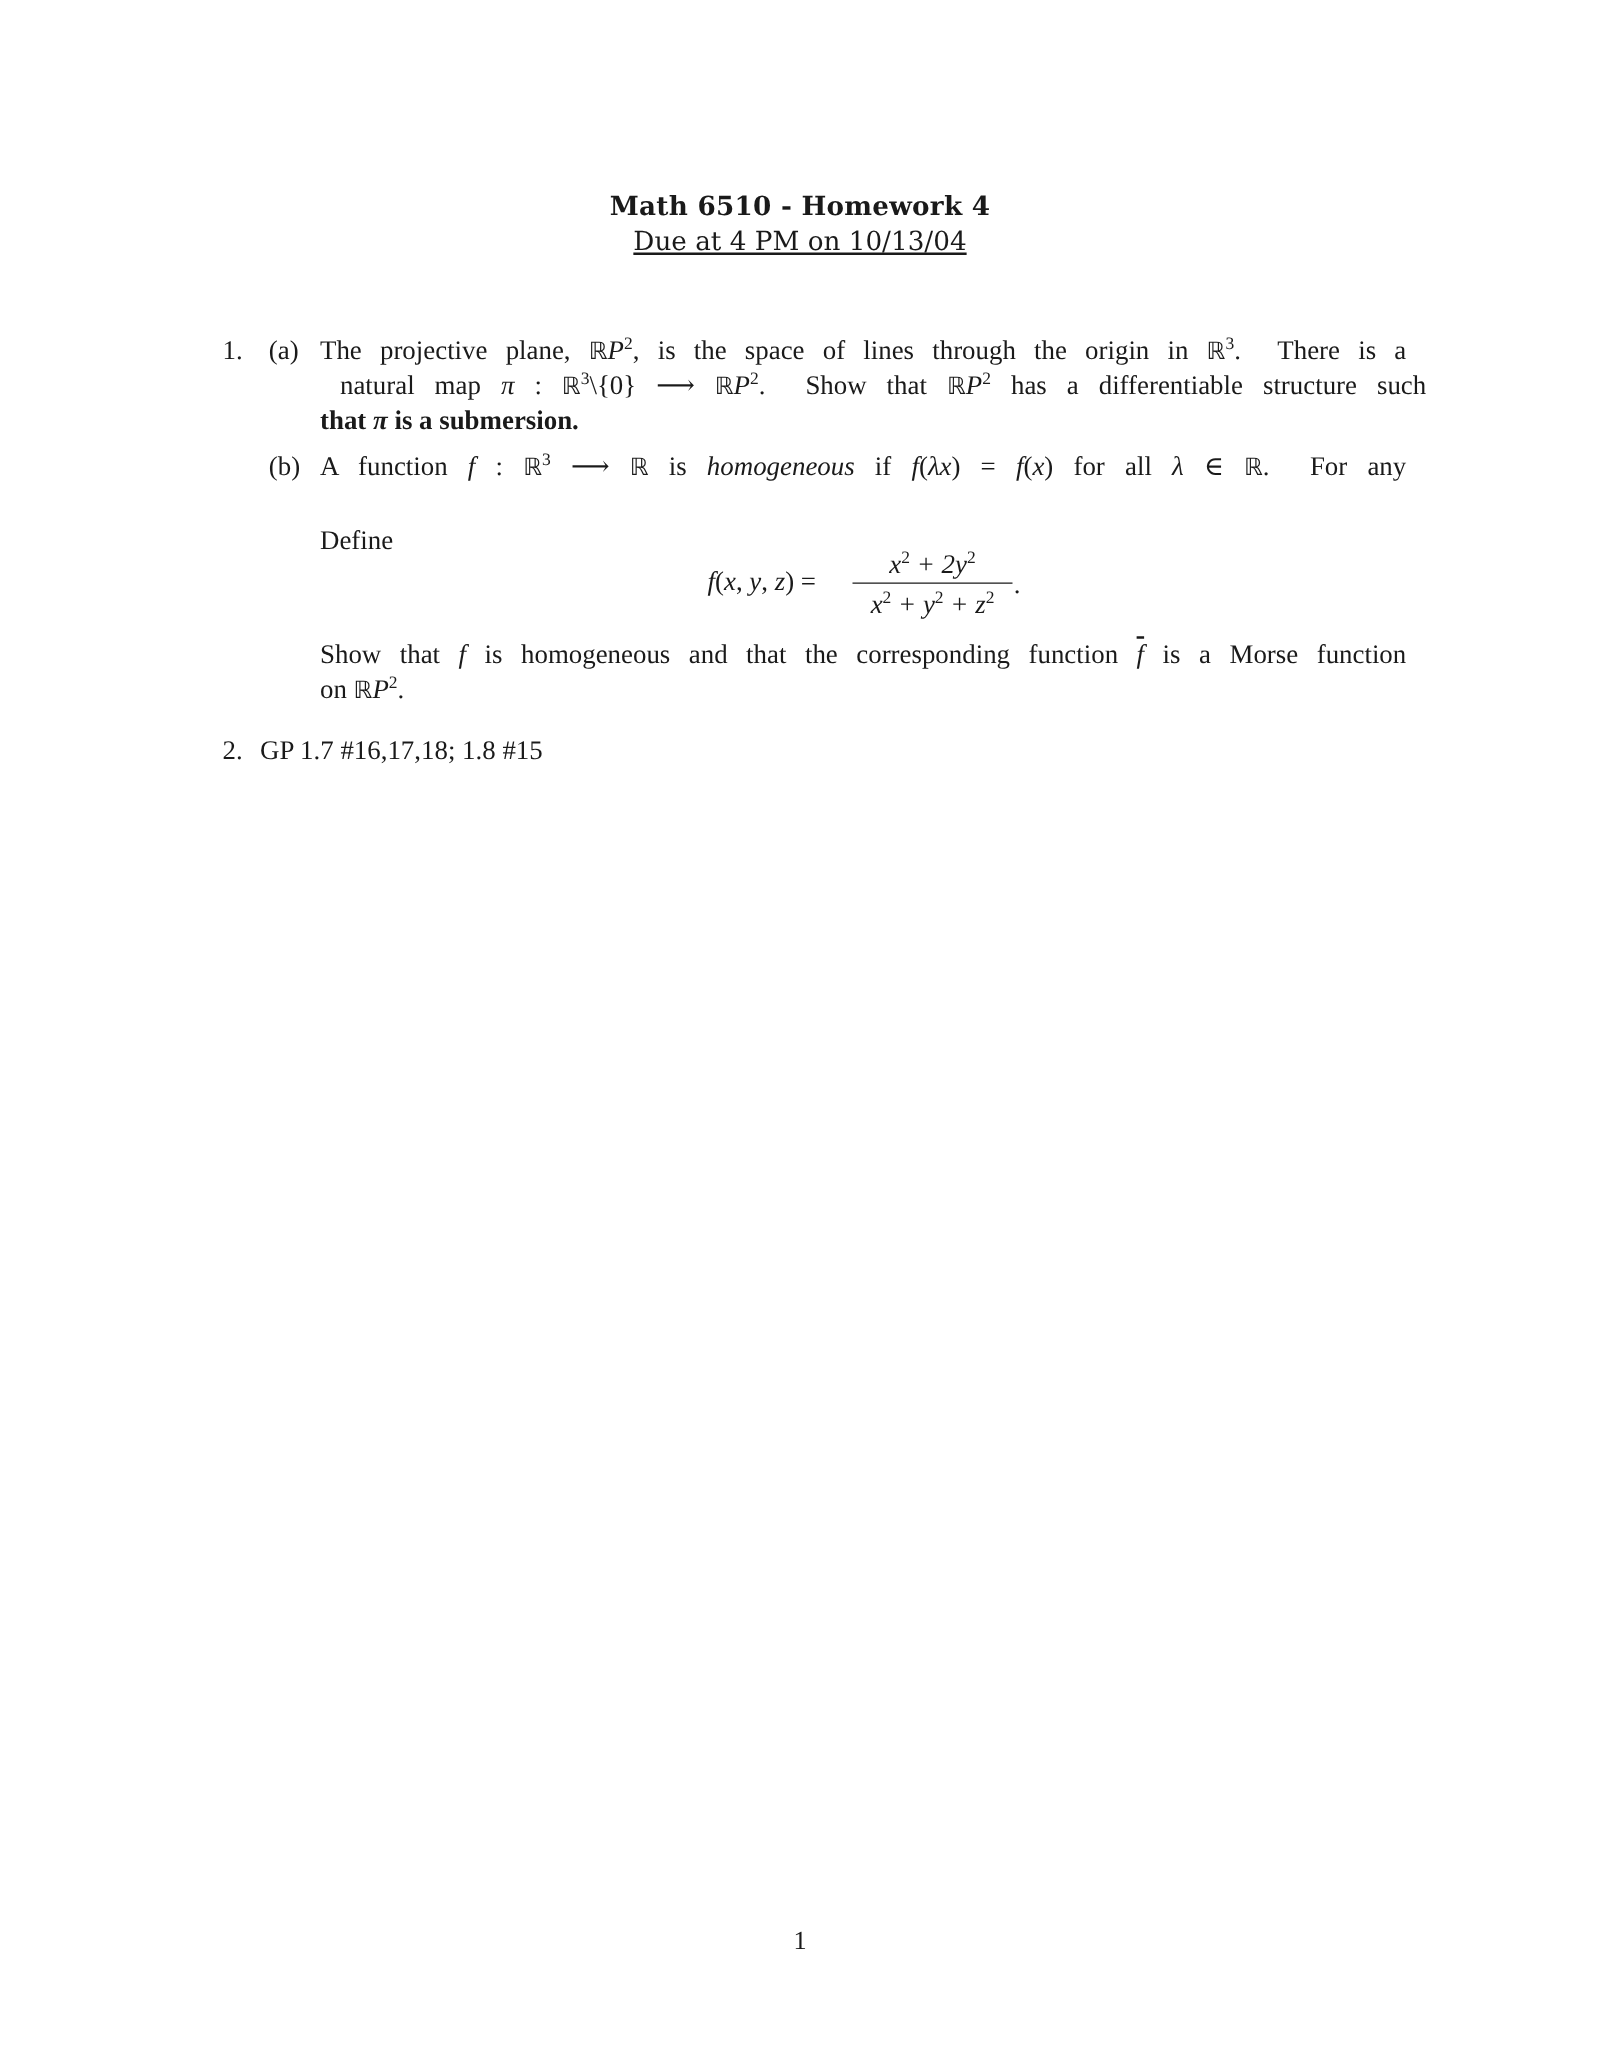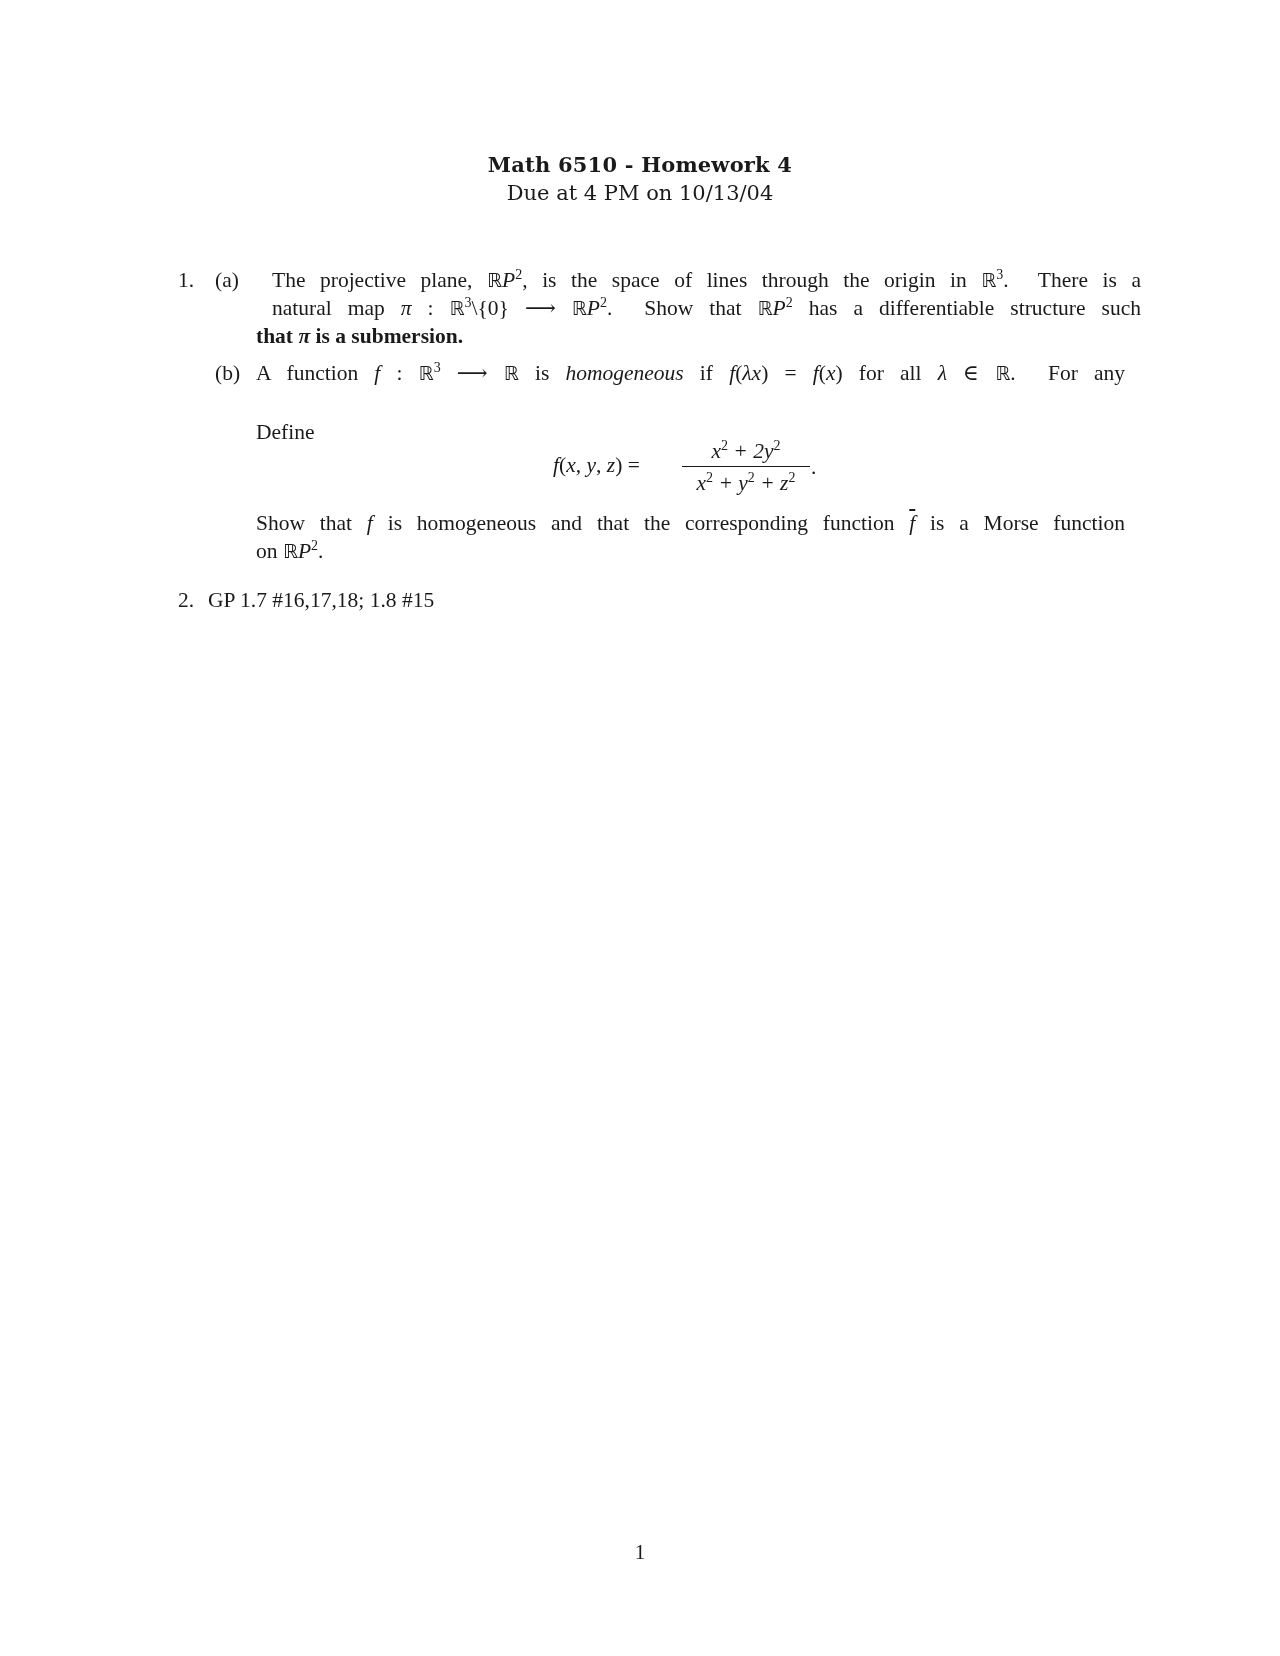--- a/index.html
+++ b/index.html
@@ -9,21 +9,21 @@
     color: #1a1a1a;
   }
   .page { position: absolute; left: 0; top: 0; width: 1248px; height: 1656px; }
   .abs { position: absolute; white-space: nowrap; }
   .title {
     left: 0; width: 1280px; text-align: center;
     font-weight: bold; font-size: 21px; top: 152px; letter-spacing: 0.2px;
   }
   .subtitle {
     left: 0; width: 1280px; text-align: center;
-    font-size: 21px; top: 181px;
+    font-size: 21px; top: 181px; text-decoration: underline;
   }
   .line {
     font-size: 20px; line-height: 28px; height: 28px;
     font-family: "Liberation Serif", "DejaVu Serif", serif;
     font-size: 21.5px;
   }
   .justify { text-align: justify; text-align-last: justify; white-space: normal; }
   .bb { font-family: "DejaVu Sans", sans-serif; font-size: 19px; letter-spacing: 0; }
   .it { font-style: italic; }
   sup { font-size: 14px; vertical-align: 8px; line-height: 0; font-style: normal; }
@@ -42,37 +42,37 @@
 <body>
 
 <div class="page">
 
   <div class="abs title">Math 6510 - Homework 4</div>
   <div class="abs subtitle">Due at 4 PM on 10/13/04</div>
 
   <div class="abs line" style="left:178px; top:266px;">1.</div>
   <div class="abs line" style="left:215px; top:266px;">(a)</div>
 
-  <div class="abs line justify" style="left:256px; top:266px; width:869px;margin-left:16px;">
+  <div class="abs line justify" style="left:256px; top:266px; width:869px;">
     The projective plane, <span class="bb">ℝ</span><span class="it">P</span><sup>2</sup>, is the space of lines through the origin in <span class="bb">ℝ</span><sup>3</sup>. &nbsp;There is a
   </div>
   <div class="abs line justify" style="left:272px; top:294px; width:869px;">
     natural map <span class="it">π</span> : <span class="bb">ℝ</span><sup>3</sup>\{0} ⟶ <span class="bb">ℝ</span><span class="it">P</span><sup>2</sup>. &nbsp;Show that <span class="bb">ℝ</span><span class="it">P</span><sup>2</sup> has a differentiable structure such
   </div>
   <div class="abs line" style="left:256px; top:322px;font-weight:bold;">
     that <span class="it">π</span> is a submersion.
   </div>
 
   <div class="abs line" style="left:215px; top:359px;">(b)</div>
   <div class="abs line justify" style="left:256px; top:359px; width:869px;">
     A function <span class="it">f</span> : <span class="bb">ℝ</span><sup>3</sup> ⟶ <span class="bb">ℝ</span> is <span class="it">homogeneous</span> if <span class="it">f</span>(<span class="it">λx</span>) = <span class="it">f</span>(<span class="it">x</span>) for all <span class="it">λ</span> ∈ <span class="bb">ℝ</span>. &nbsp;For any
   </div>
   <div class="abs line" style="left:256px; top:418px;">Define</div>
 
-  <div class="abs line" style="left:553px; top:451px;">
+  <div class="abs line" style="left:566px; top:451px;">
     <span class="it">f</span>(<span class="it">x</span>, <span class="it">y</span>, <span class="it">z</span>) =
   </div>
   <div class="frac">
     <div class="num it">x<sup>2</sup> + 2y<sup>2</sup></div>
     <div class="rule"></div>
     <div class="den it">x<sup>2</sup> + y<sup>2</sup> + z<sup>2</sup></div>
   </div>
   <div class="abs line" style="left:811px; top:453px;">.</div>
 
   <div class="abs line justify" style="left:256px; top:509px; width:869px;">

